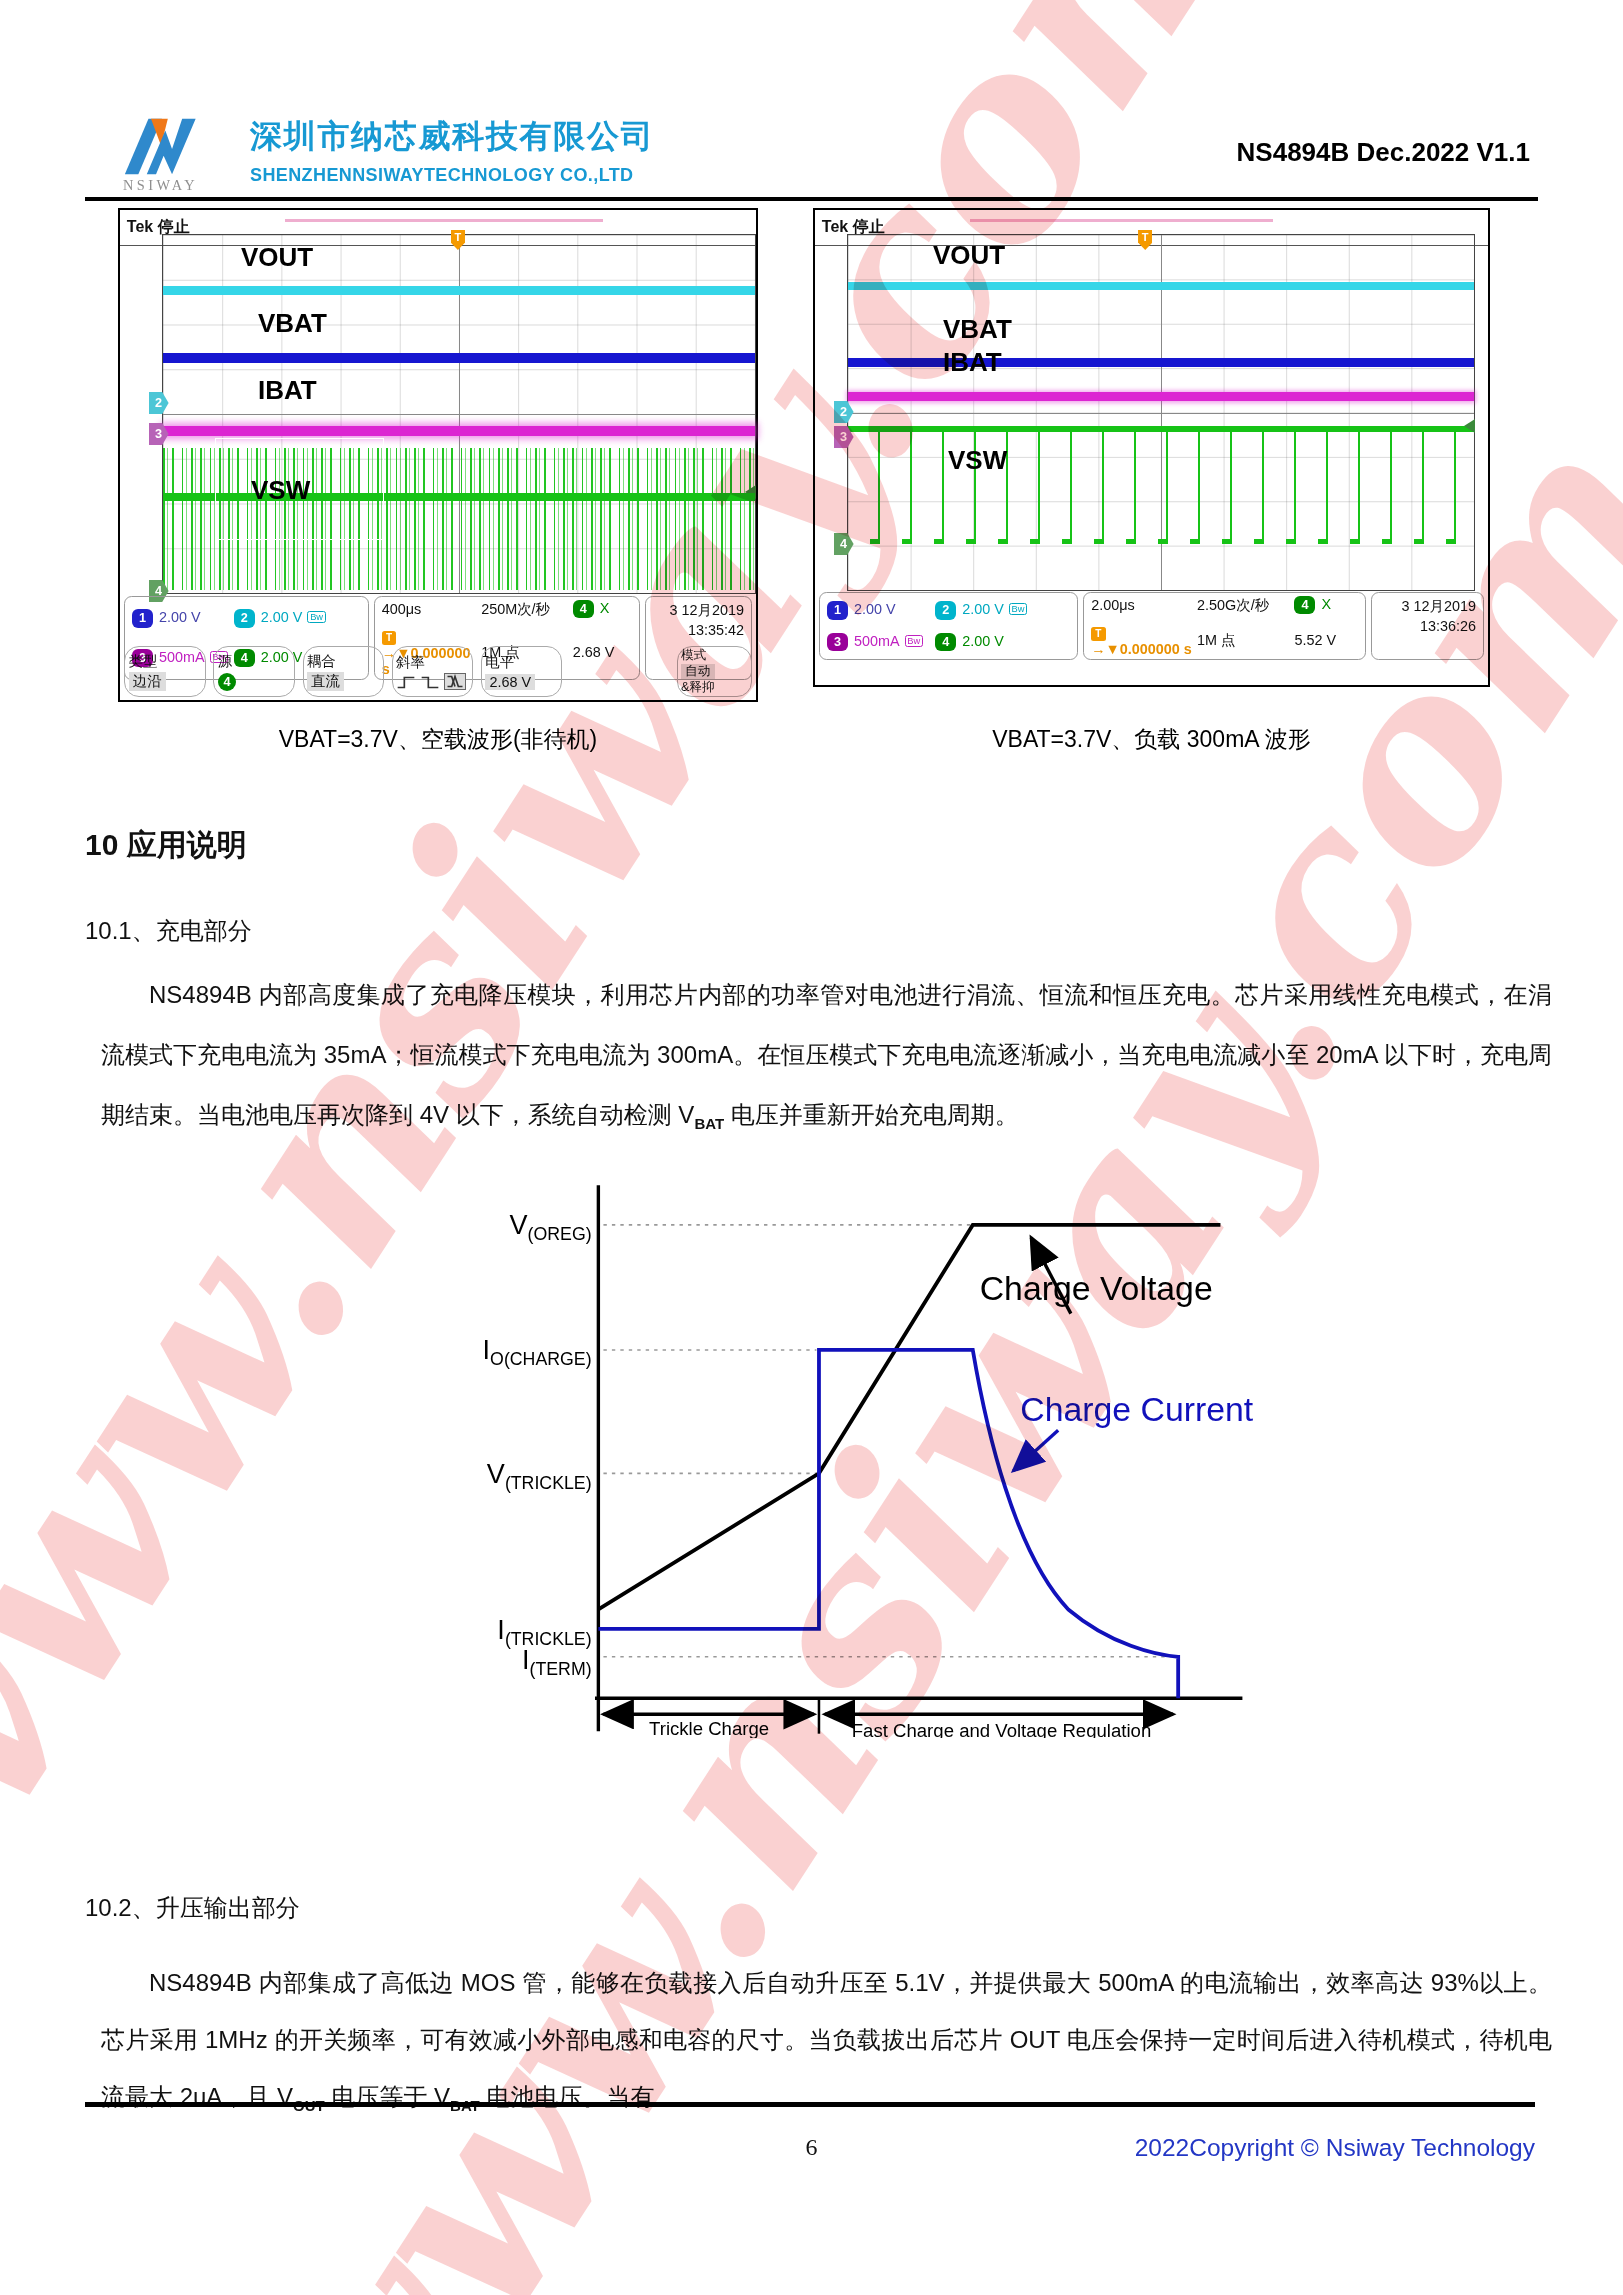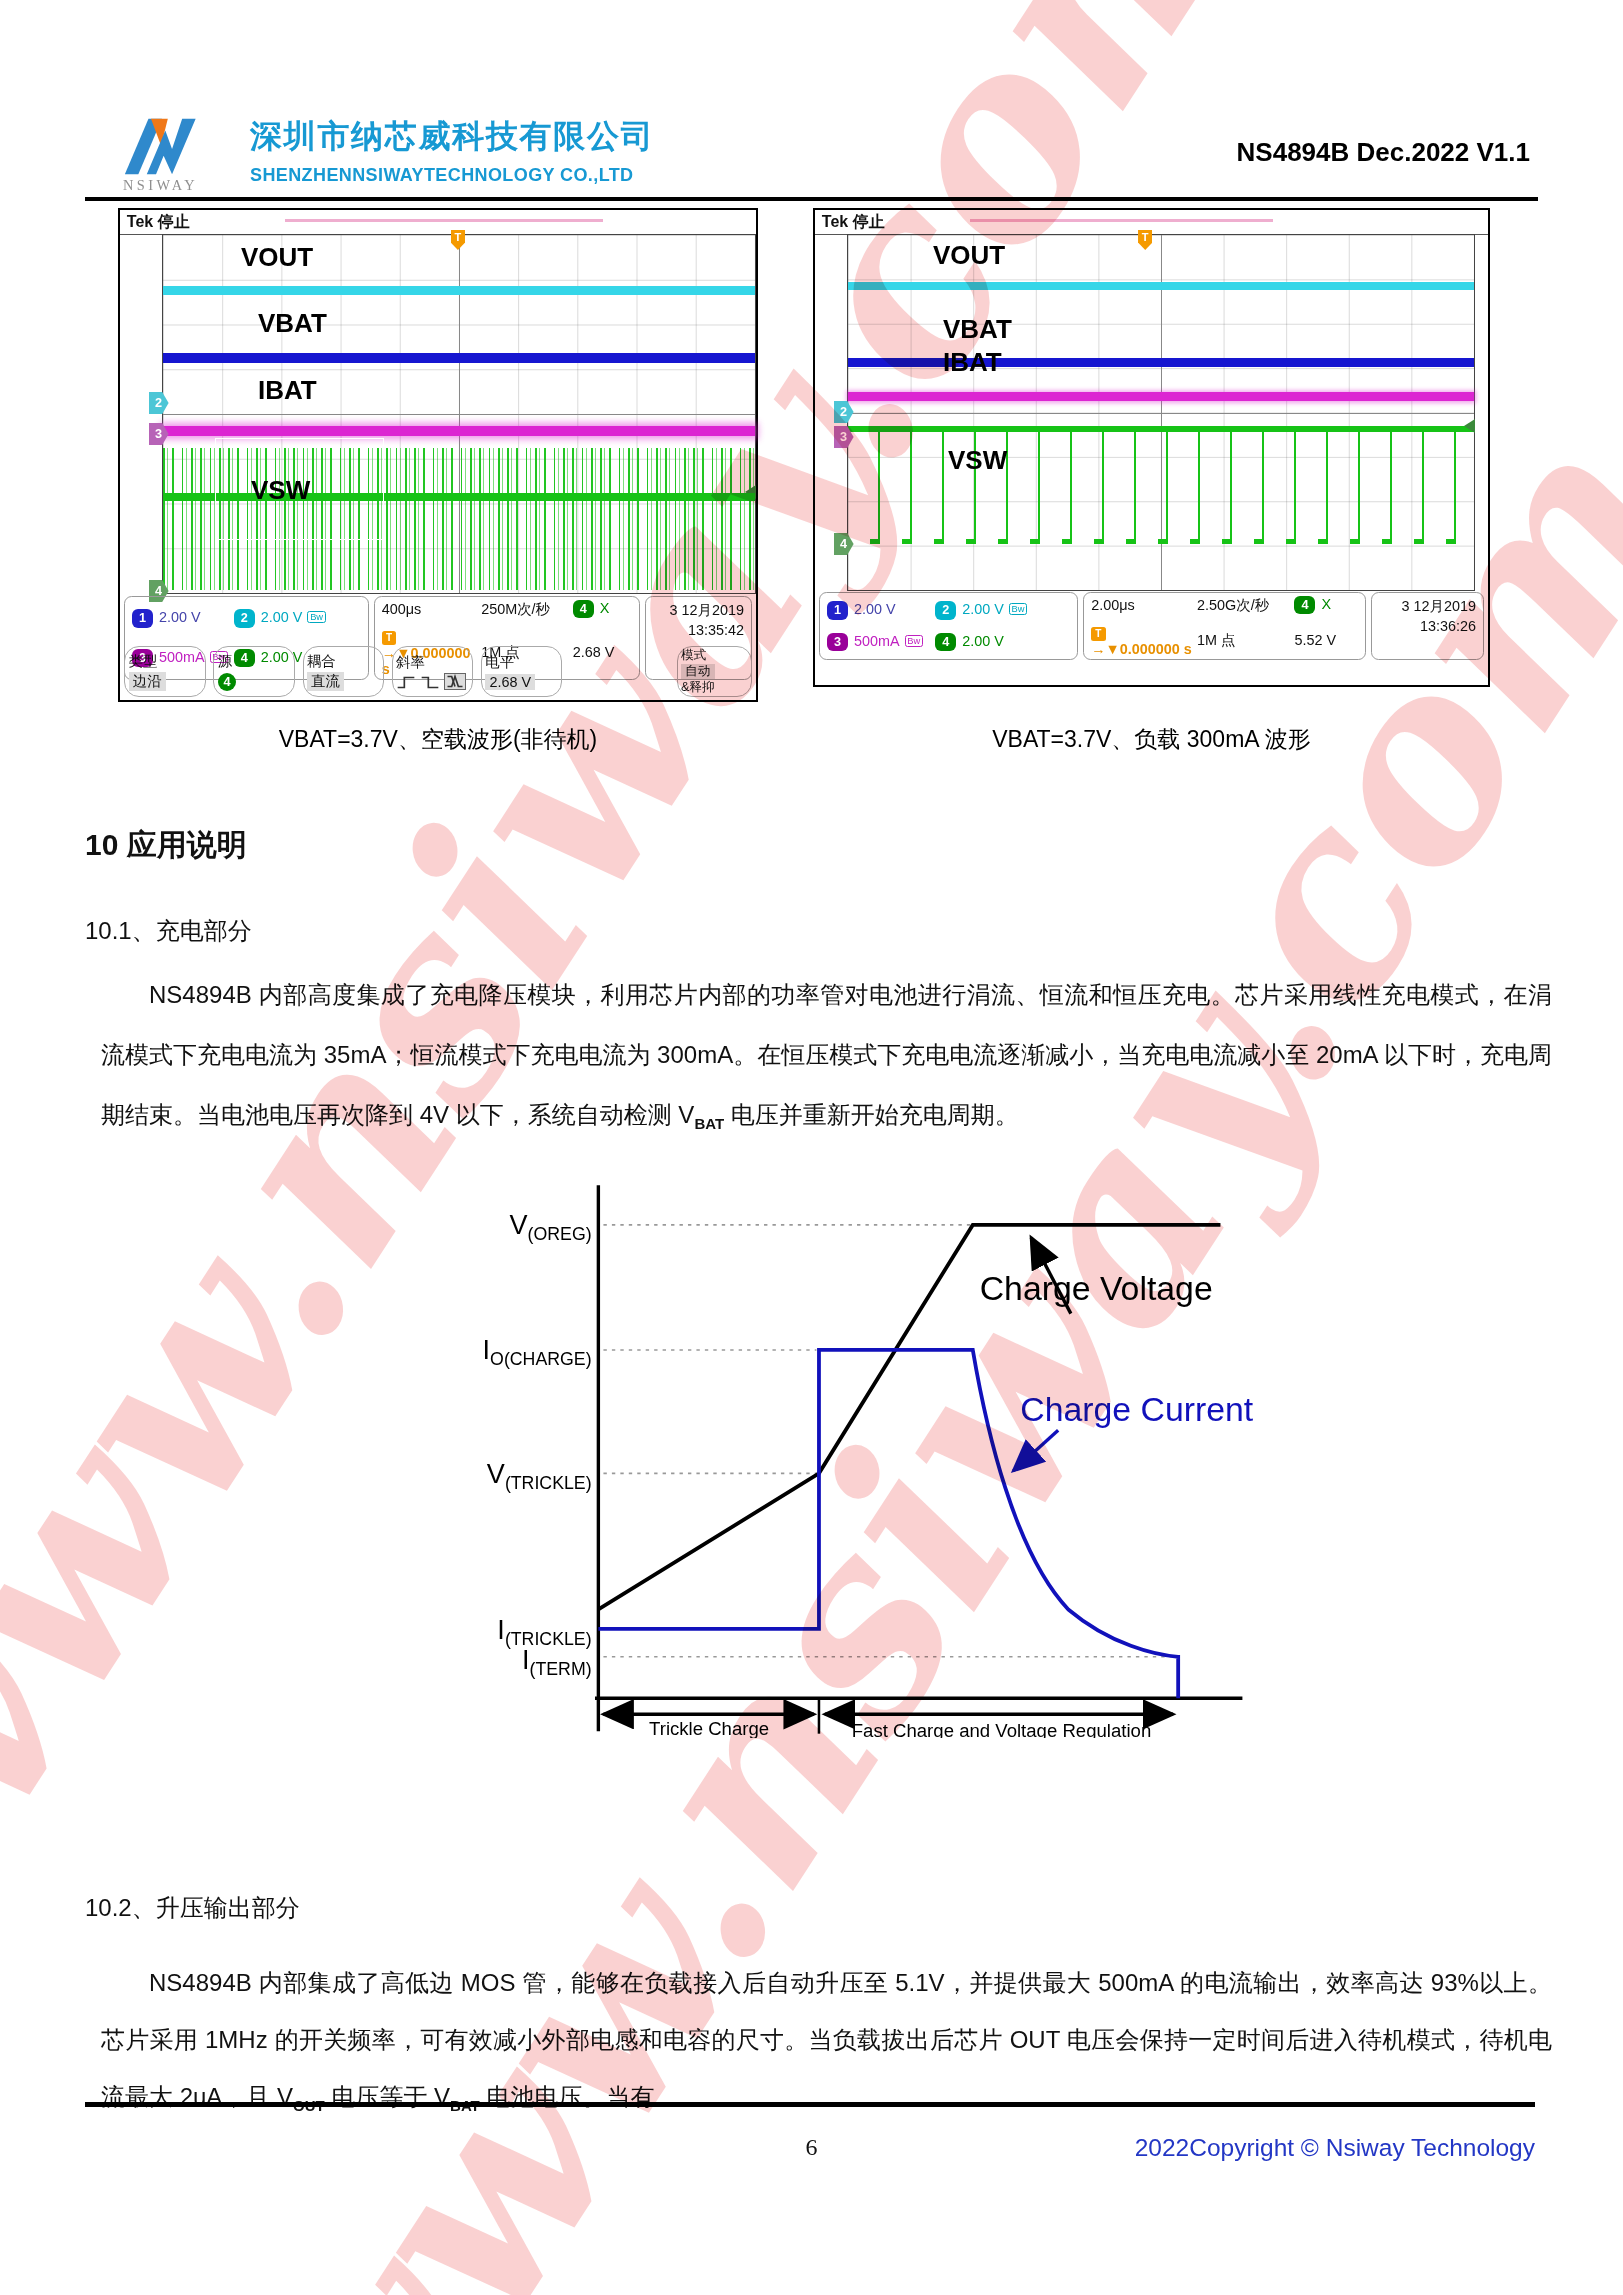--- a/index.html
+++ b/index.html
@@ -13,21 +13,21 @@
   .company{position:absolute;left:250px;top:115px}
   .company-cn{font-size:32px;font-weight:bold;color:#1799d3;letter-spacing:1.7px}
   .company-en{font-size:18px;font-weight:bold;color:#1799d3;margin-top:6px;letter-spacing:0.4px}
   .doc-ref{position:absolute;right:93px;top:137px;font-size:26px;font-weight:bold;color:#000}
   .header-rule{position:absolute;left:85px;right:85px;top:197px;height:4.2px;background:#000}
 
   
   .scope{position:absolute;background:#fff;border:2.5px solid #000;box-sizing:border-box}
   .scope-l{left:118px;top:208px;width:640px;height:494px}
   .scope-r{left:813px;top:208px;width:677px;height:479px}
-  .scope-top{position:absolute;left:0;right:0;top:0;height:25px;border-bottom:0.8px solid #555;font-size:15px;
+  .scope-top{position:absolute;left:0;right:0;top:0;height:36px;border-bottom:0.8px solid #555;font-size:15px;
              display:flex;align-items:center;padding-left:6.8px;box-sizing:border-box}
   .tek{font-weight:bold;font-size:16px;margin-right:5px}
   .trigbar{position:absolute;top:9.3px;height:2.5px;background:#efaecf}
   .tmark{position:absolute;width:14.4px;height:20px;background:#f59a00;color:#fff;font-size:11px;font-weight:bold;
          text-align:center;line-height:15px;clip-path:polygon(0 0,100% 0,100% 62%,50% 100%,0 62%);z-index:4}
   .grat{position:absolute;border:0.8px solid #444;
         background-image:linear-gradient(to right,rgba(70,70,70,.20) 0.8px,transparent 0.8px),
                          linear-gradient(to bottom,rgba(70,70,70,.20) 0.8px,transparent 0.8px);
         background-size:10% 100%,100% 12.5%}
   .scope-l .grat{left:42px;top:24px;width:592px;height:358px}

